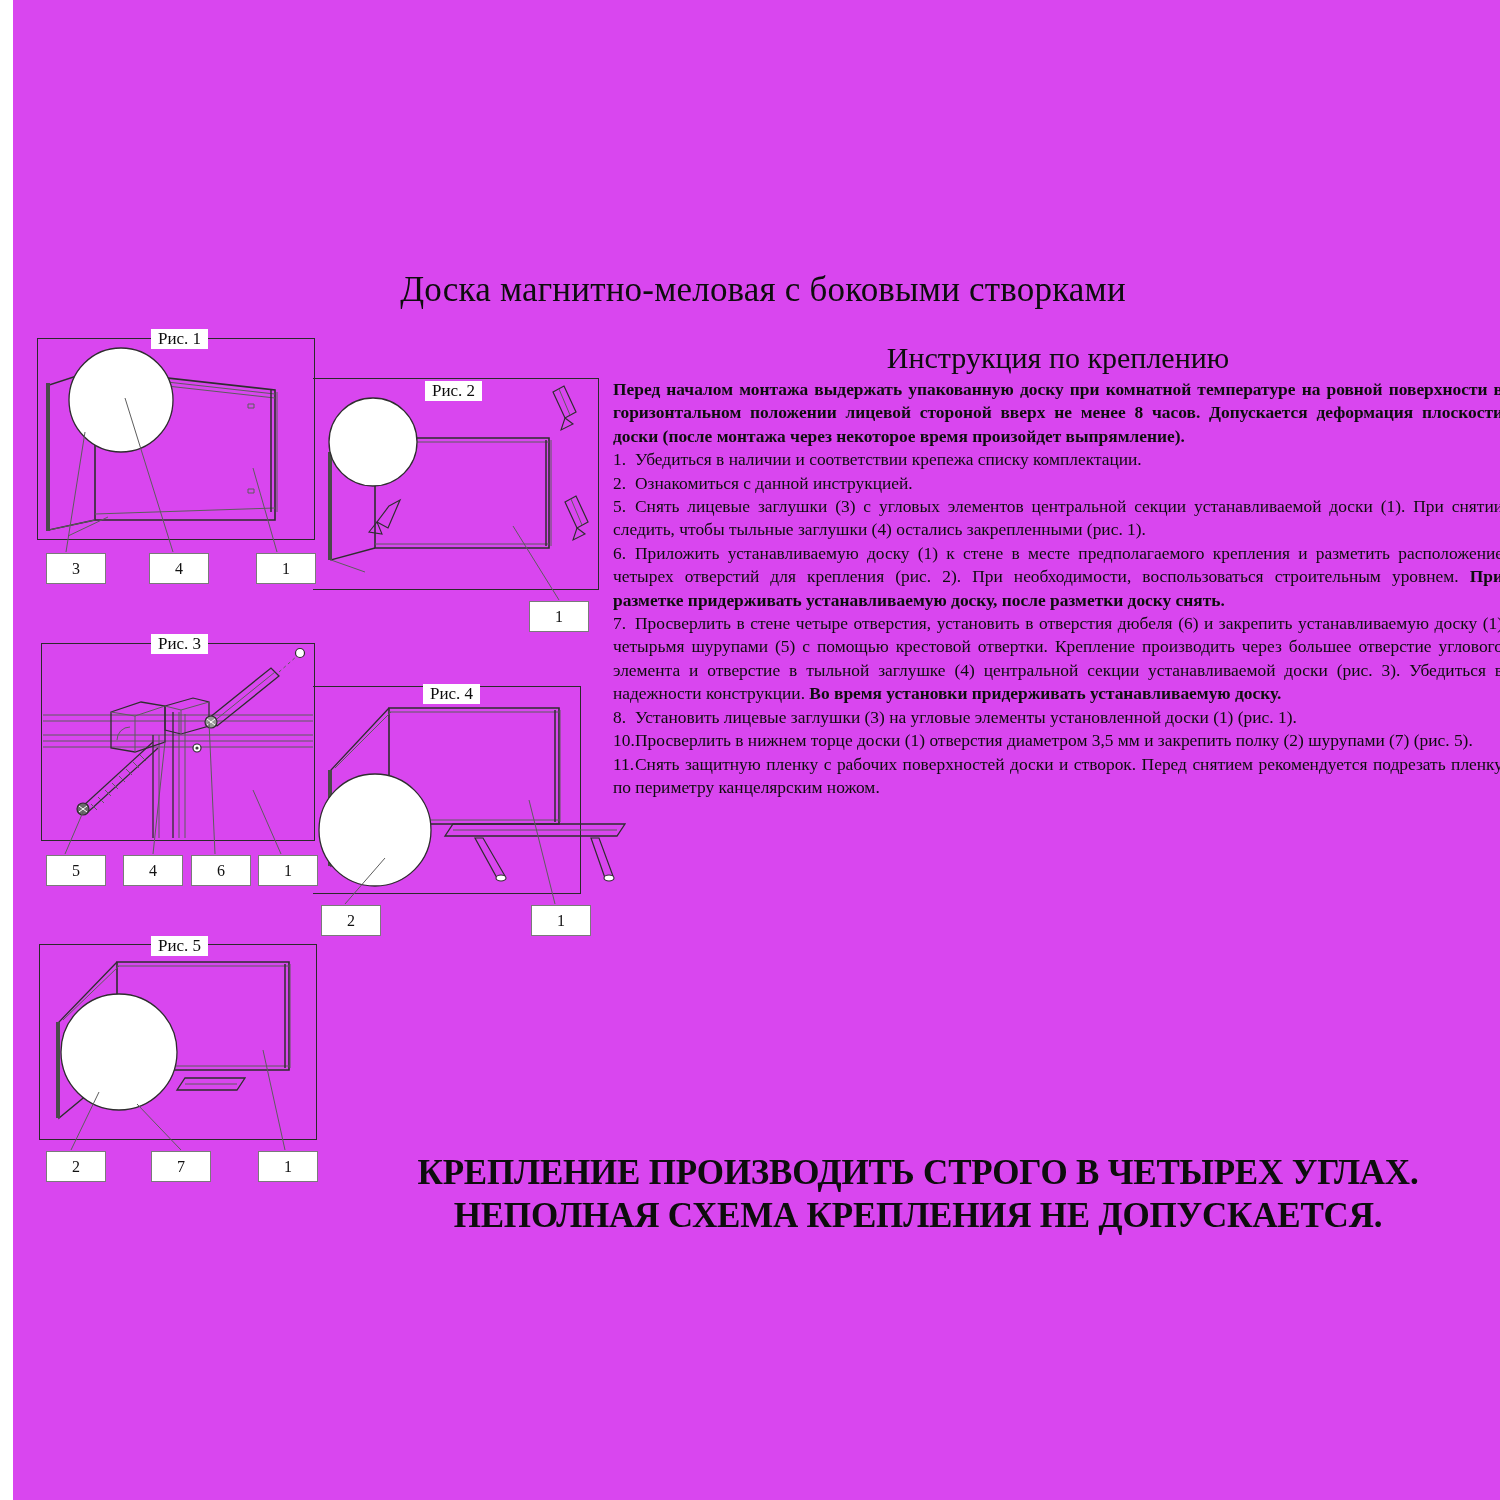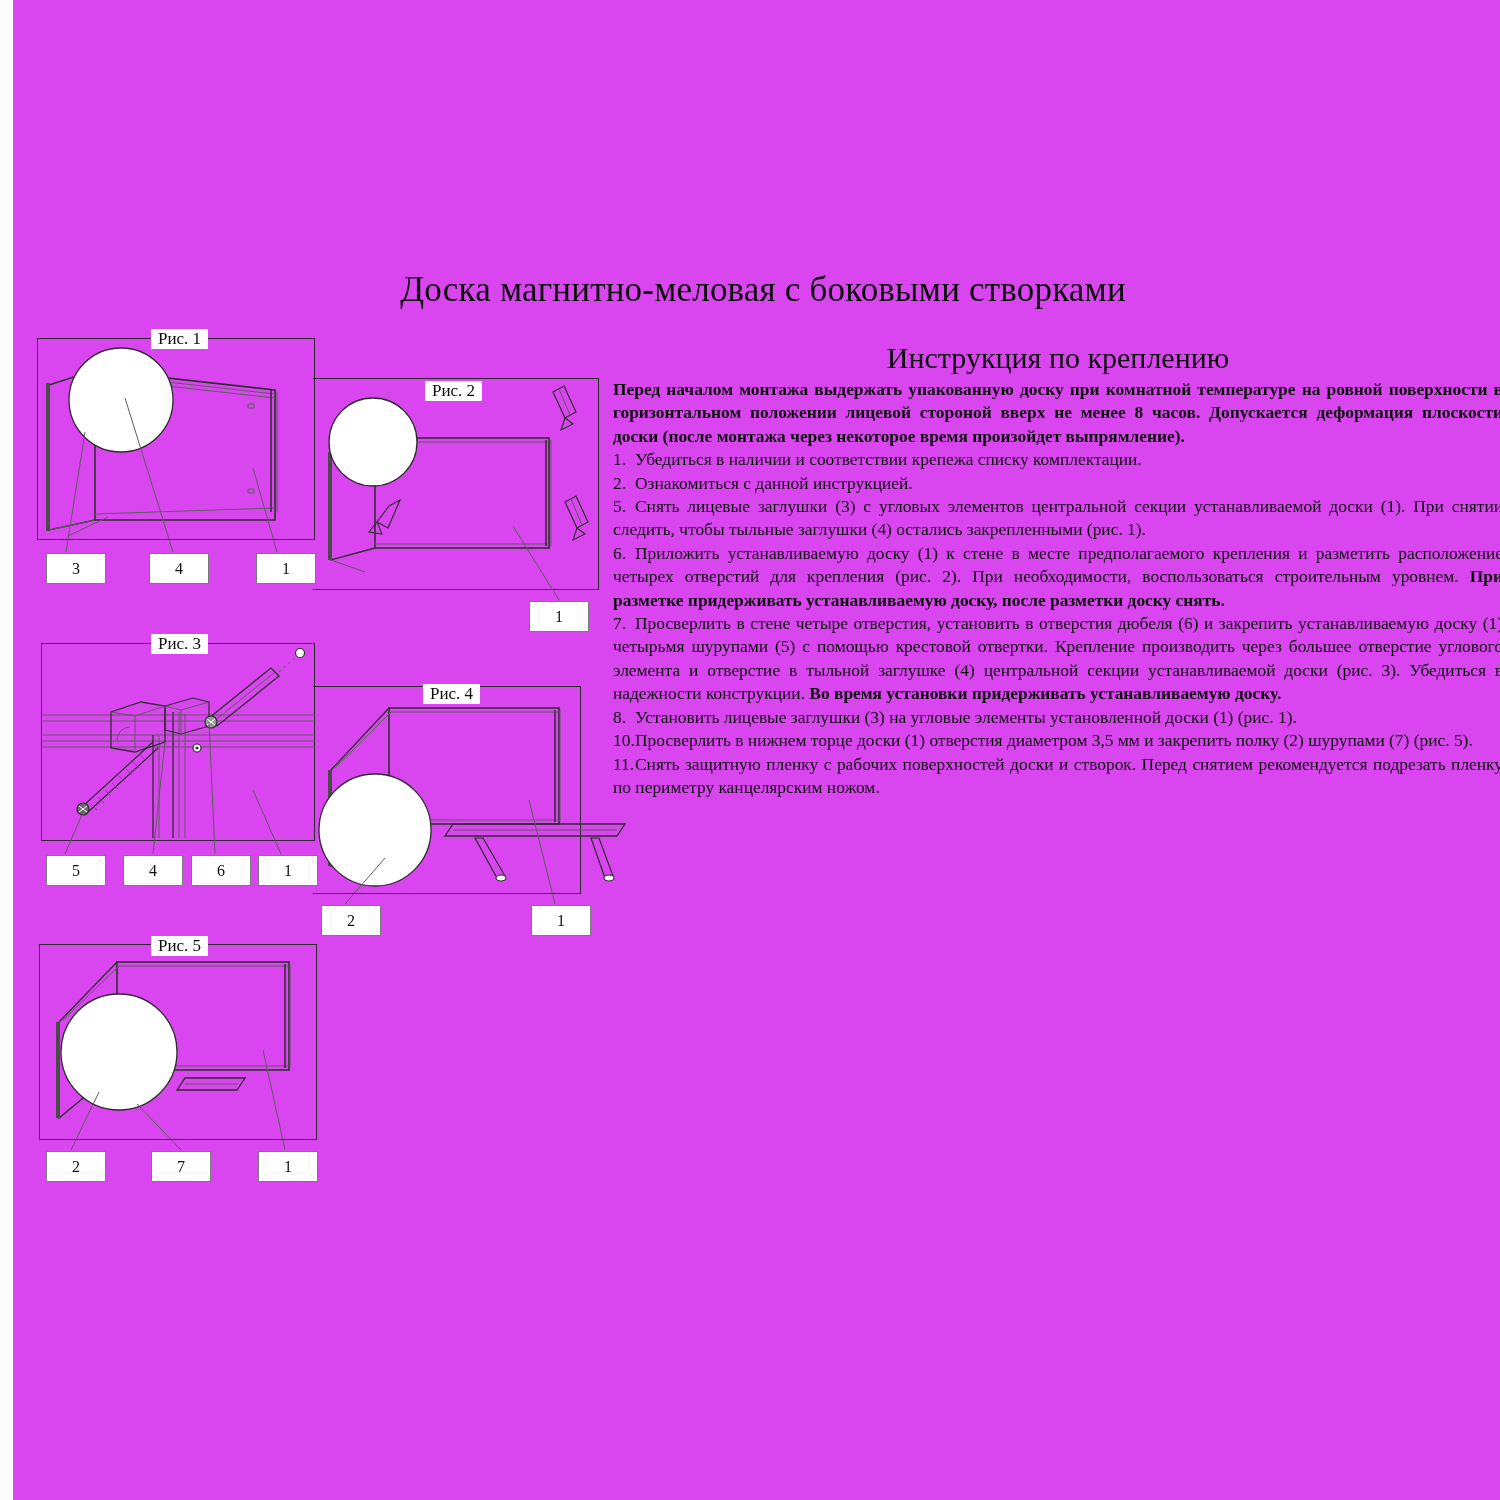--- a/index.html
+++ b/index.html
@@ -407,14 +407,18 @@
         <p class="step"><span class="num">2. </span><span>Ознакомиться с данной инструкцией.</span></p>
         <p class="step"><span class="num">5. </span><span>Снять лицевые заглушки (3) с угловых элементов центральной секции устанавливаемой доски (1). При снятии следить, чтобы тыльные заглушки (4) остались закрепленными (рис. 1).</span></p>
         <p class="step"><span class="num">6. </span><span>Приложить устанавливаемую доску (1) к стене в месте предполагаемого крепления и разметить расположение четырех отверстий для крепления (рис. 2). При необходимости, воспользоваться строительным уровнем. </span><b>При разметке придерживать устанавливаемую доску, после разметки доску снять.</b></p>
         <p class="step"><span class="num">7. </span><span>Просверлить в стене четыре отверстия, установить в отверстия дюбеля (6) и закрепить устанавливаемую доску (1) четырьмя шурупами (5) с помощью крестовой отвертки. Крепление производить через большее отверстие углового элемента и отверстие в тыльной заглушке (4) центральной секции устанавливаемой доски (рис. 3). Убедиться в надежности конструкции. </span><b>Во время установки придерживать устанавливаемую доску.</b></p>
         <p class="step"><span class="num">8. </span><span>Установить лицевые заглушки (3) на угловые элементы установленной доски (1) (рис. 1).</span></p>
         <p class="step"><span class="num">10. </span><span>Просверлить в нижнем торце доски (1) отверстия диаметром 3,5 мм и закрепить полку (2) шурупами (7) (рис. 5).</span></p>
         <p class="step"><span class="num">11. </span><span>Снять защитную пленку с рабочих поверхностей доски и створок. Перед снятием рекомендуется подрезать пленку по периметру канцелярским ножом.</span></p>
       </div>
   </div>
 
+  <div id="warning">
+    <div>КРЕПЛЕНИЕ ПРОИЗВОДИТЬ СТРОГО В ЧЕТЫРЕХ УГЛАХ.</div>
+    <div>НЕПОЛНАЯ СХЕМА КРЕПЛЕНИЯ НЕ ДОПУСКАЕТСЯ.</div>
+  </div>
 
 </div>
 
 </body></html>

